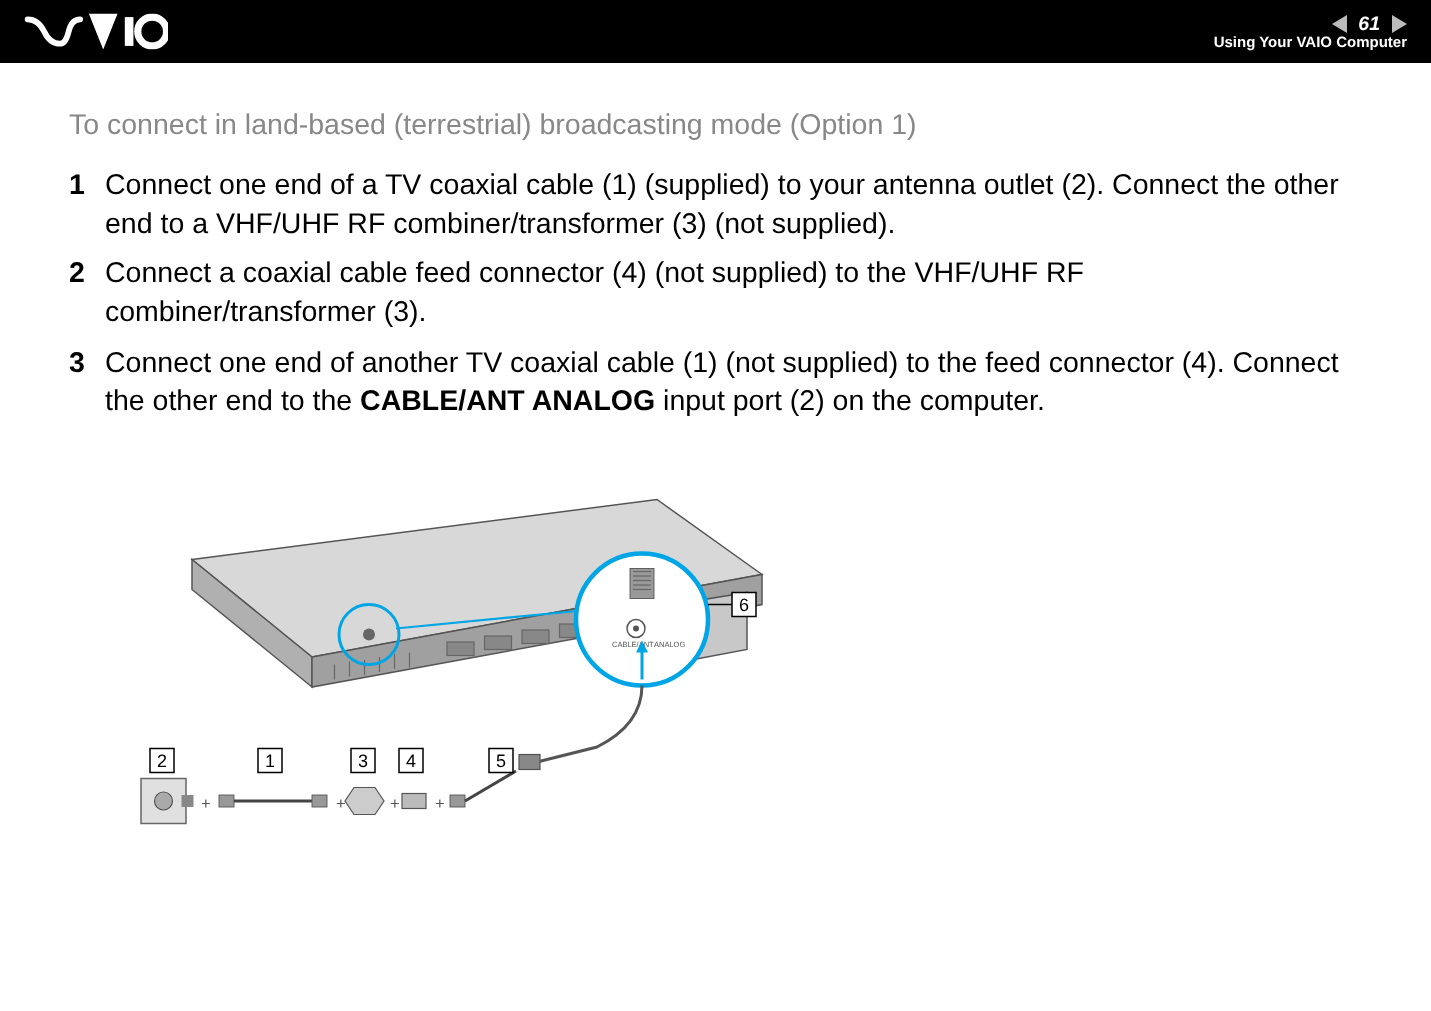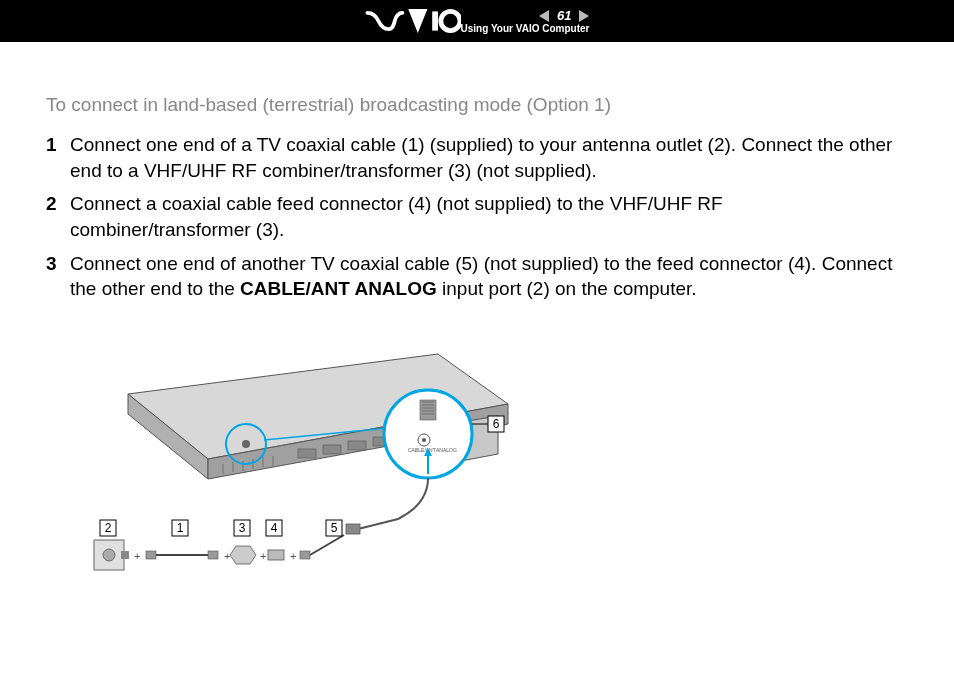--- a/index.html
+++ b/index.html
@@ -8,21 +8,21 @@
       width: 954px;
       height: 674px;
       background: #fff;
       color: #000;
     }
     .header {
       background: #000;
       height: 42px;
       display: flex;
       align-items: center;
-      justify-content: center;
+      justify-content: space-between;
       padding: 0 16px;
     }
     .vaio-logo {
       height: 24px;
     }
     .header-right {
       display: flex;
       flex-direction: column;
       align-items: flex-end;
       color: #fff;
@@ -48,21 +48,21 @@
       font-style: italic;
       font-weight: bold;
       font-size: 13px;
       padding: 0 4px;
     }
     .header-section {
       font-weight: bold;
       font-size: 10px;
     }
     .content {
-      padding: 52px 46px 20px 46px;
+      padding: 31px 46px 20px 46px;
     }
     .section-heading {
       color: #888;
       font-size: 19px;
       font-weight: normal;
       margin-bottom: 16px;
     }
     ol.steps {
       list-style: none;
       counter-reset: step;
@@ -125,21 +125,21 @@
 
   <ol class="steps">
     <li>
       <span><span>Connect one end of a TV coaxial cable (1) (supplied) to your antenna outlet (2). Connect the other end to a VHF/UHF RF combiner/transformer (3) (not supplied).</span></span>
     </li>
     <li>
       <span><span>Connect a coaxial cable feed connector (4) (not supplied) to the VHF/UHF RF combiner/transformer (3).</span></span>
     </li>
     <li>
       <span>
-        <span>Connect one end of another TV coaxial cable (5) (not supplied) to the feed connector (4). Connect the other end to the </span><span class="bold">CABLE/ANT ANALOG</span><span> input port (2) on the computer.</span>
+        <span>Connect one end of another TV coaxial cable (1) (not supplied) to the feed connector (4). Connect the other end to the </span><span class="bold">CABLE/ANT ANALOG</span><span> input port (2) on the computer.</span>
       </span>
     </li>
   </ol>
 
   <div class="diagram">
     <svg viewBox="0 0 500 260" width="500" height="260">
 
       <g>
 
         <polygon points="60,70 370,30 440,80 140,135" fill="#d8d8d8" stroke="#555" stroke-width="1"></polygon>

